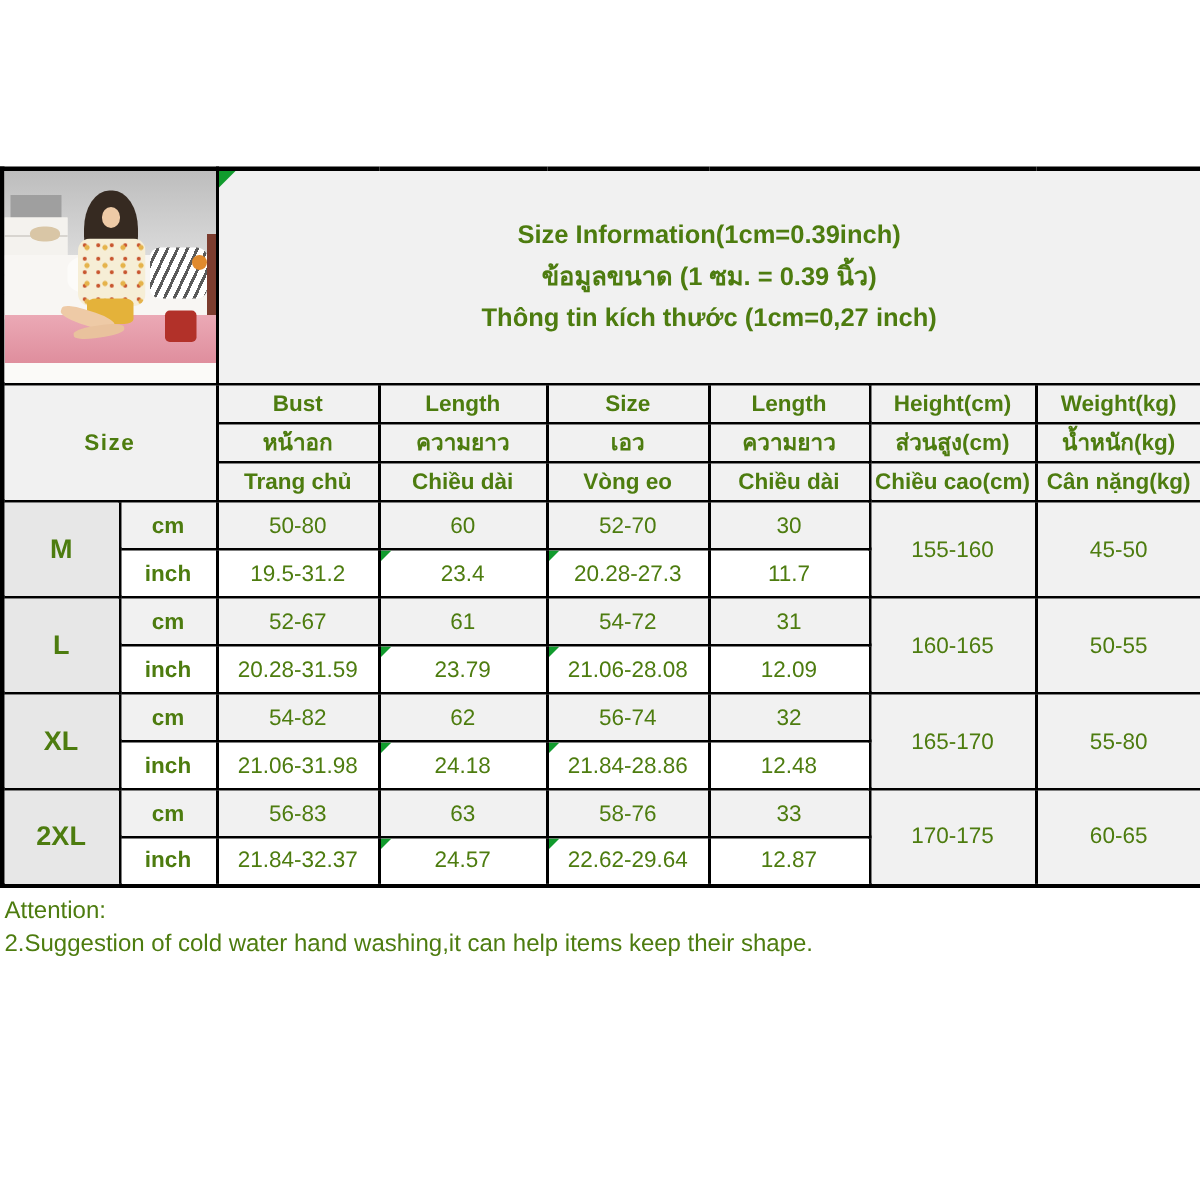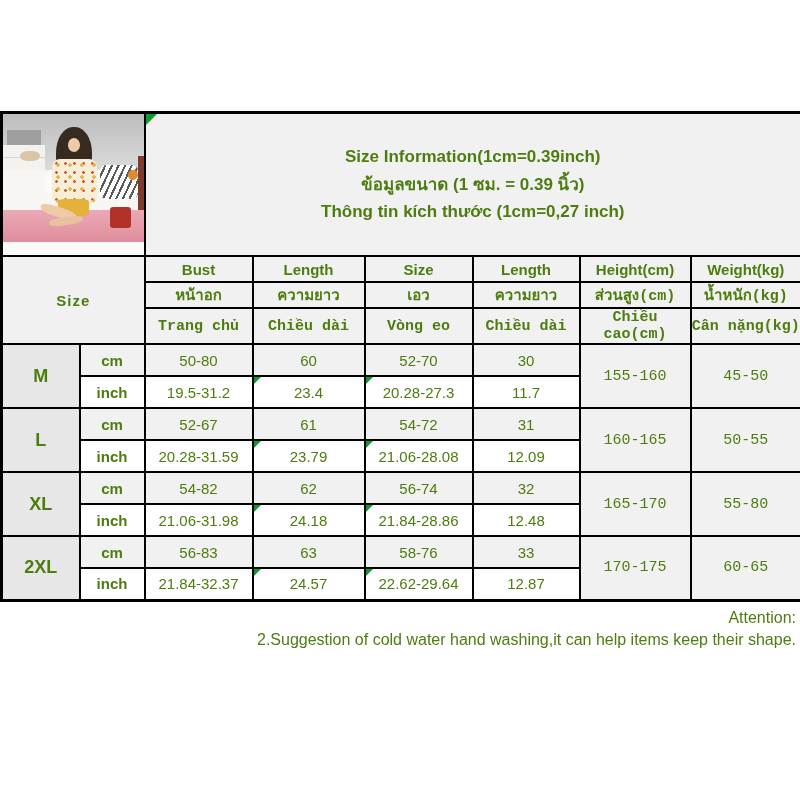--- a/index.html
+++ b/index.html
@@ -8,46 +8,46 @@
     font-family:"Liberation Sans","DejaVu Sans",sans-serif;color:#4d7c0f;overflow:hidden;margin-top:16px;
   }
   table.size-table{
     border-collapse:collapse;table-layout:fixed;width:800px;
     margin-top:95px;border:3px solid #000;
   }
   .size-table td{
     border:2px solid #000;padding:0;text-align:center;vertical-align:middle;
     font-size:15px;position:relative;overflow:hidden;
   }
-  tr.sub td{border-top-width:1px;font-family:Liberation Mono, monospace;}
+  tr.sub td{border-top-width:1px;}
   tr.inch-row td{border-top-width:1px;text-align:center;}
   
   td.photo-cell{background:#fff;padding:0;}
   td.t-title{
     background:#f1f1f1;font-weight:bold;font-size:17px;line-height:1.62;
   }
   
   tr.hdr td{background:#f1f1f1;font-weight:bold;font-size:15px;}
   td.t-size{background:#e7e7e7;font-size:34px;font-weight:bold;letter-spacing:1px;}
   
   td.lbl{background:#e7e7e7;font-weight:bold;font-size:18px;}
   td.unit{font-weight:bold;}
   tr.cm-row td{background:#f1f1f1;}
   tr.inch-row td{background:#ffffff;}
   tr td.lbl{background:#e7e7e7;}
-  td.hw{background:#f1f1f1;font-family:Liberation Mono, monospace;}
+  td.hw{background:#f1f1f1;}
   
   .tri{
     position:absolute;top:0;left:0;width:0;height:0;
     border-top:7px solid #119b2d;border-right:7px solid transparent;
   }
   .tri.big{border-top-width:11px;border-right-width:11px;}
   
   .notes{
-    padding:5px 4px 0 3px;font-size:16px;line-height:1.38;text-align:right;
+    padding:5px 4px 0 3px;font-size:16px;line-height:1.38;text-align:left;
   }
   
   .scene{position:relative;width:100%;height:141px;background:#e9e7e4;overflow:hidden;}
   .wall{position:absolute;top:0;left:0;right:0;height:42%;background:linear-gradient(#bdbdbd,#dcdcdc);}
   .dresser{position:absolute;left:0;top:22%;width:30%;height:48%;background:#f4f2ee;
     background-image:repeating-linear-gradient(#f4f2ee 0 12px,#d8d5d0 12px 13px);}
   .files{position:absolute;left:3%;top:11%;width:24%;height:13%;background:#9f9f9f;}
   .phone{position:absolute;left:12%;top:26%;width:14%;height:7%;background:#d9c6a6;border-radius:45%;}
   .headboard{position:absolute;right:0;top:30%;width:4%;height:45%;background:#7c3c2e;}
   .bed{position:absolute;left:0;right:0;bottom:0;height:60%;background:#f8f6f3;}

